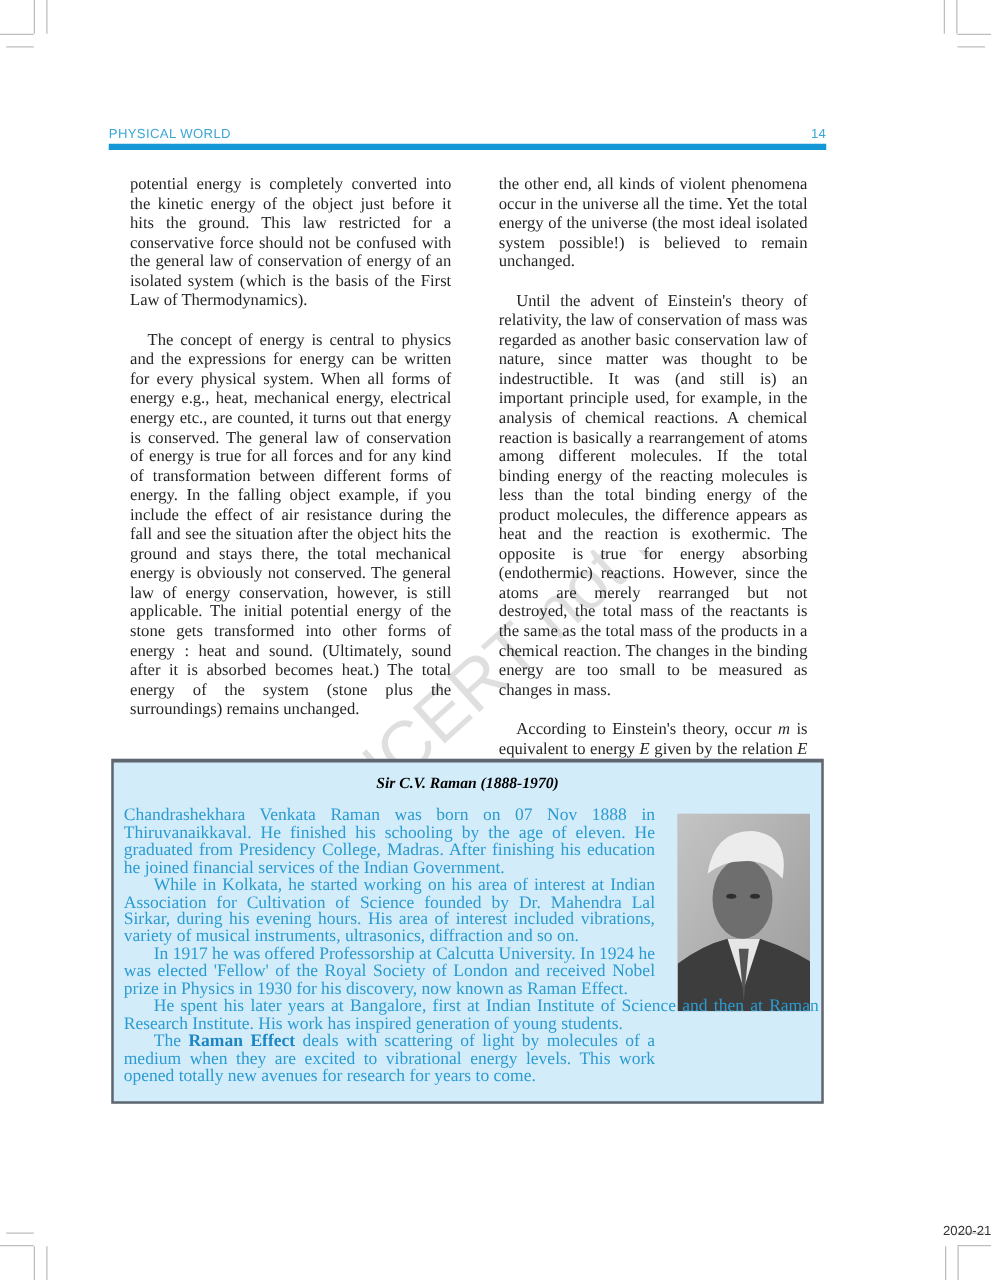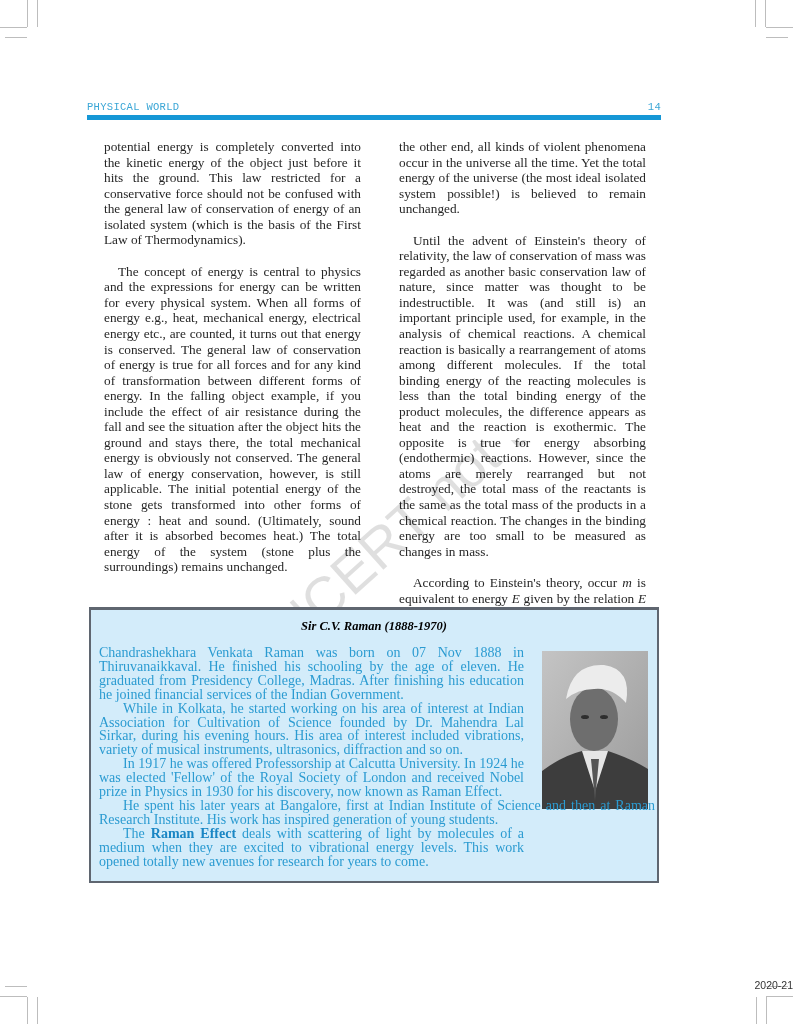--- a/index.html
+++ b/index.html
@@ -5,21 +5,21 @@
   html, body { margin: 0; padding: 0; background: #ffffff; }
   body {
     width: 793px; height: 1024px; position: relative; overflow: hidden;
     font-family: "DejaVu Serif", "Liberation Serif", serif;
     color: #2a2a2a;
   }
   .crop { position: absolute; background: #bdbdbd; }
   .header {
     position: absolute; left: 87px; top: 101px; width: 574px;
     display: flex; justify-content: space-between; align-items: flex-end;
-    color: #3aa6d6; font-family: Liberation Mono, monospace; font-size: 10.5px; letter-spacing: 0.3px; gap: 33px;
+    color: #3aa6d6; font-family: Liberation Sans, sans-serif; font-size: 10.5px; letter-spacing: 0.3px; gap: 33px;
   }
   .header-bar {
     position: absolute; left: 87px; top: 115px; width: 574px; height: 5px; background: #1597d6;
   }
   .col {
     position: absolute; top: 123px; width: 289px;
     font-family: "Liberation Serif", serif; font-size: 13.3px; line-height: 15.55px;
     text-align: justify; color: #262626;
   }
   .col p { margin: 16px; }

